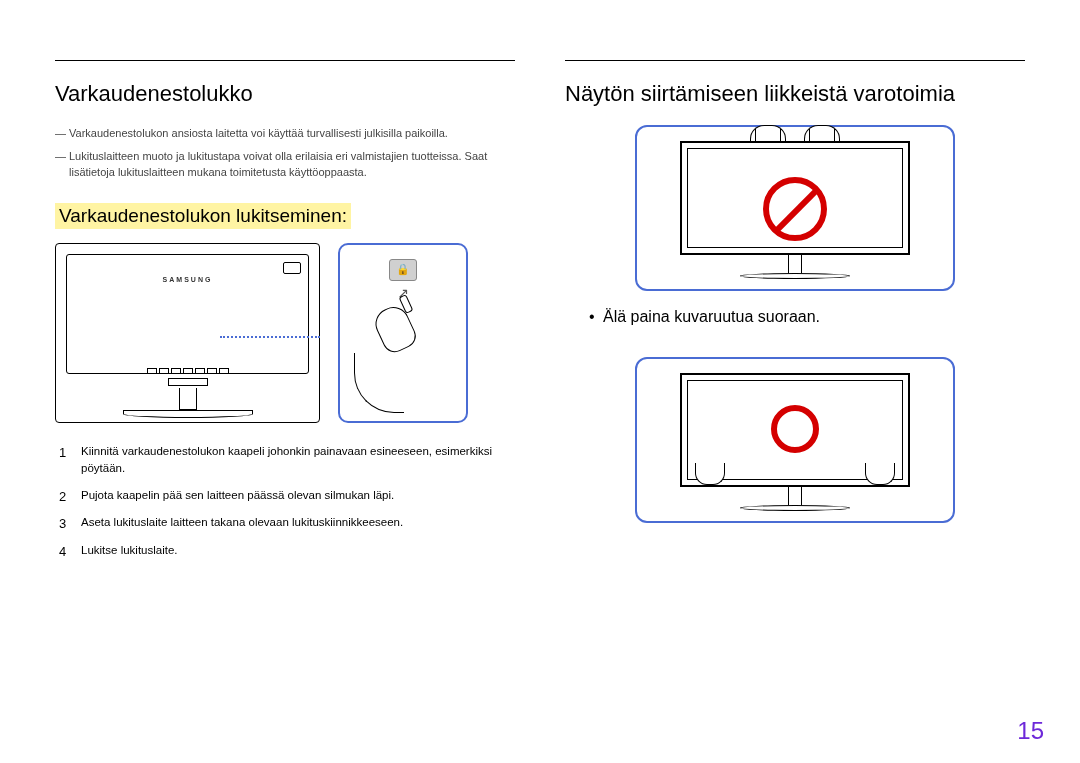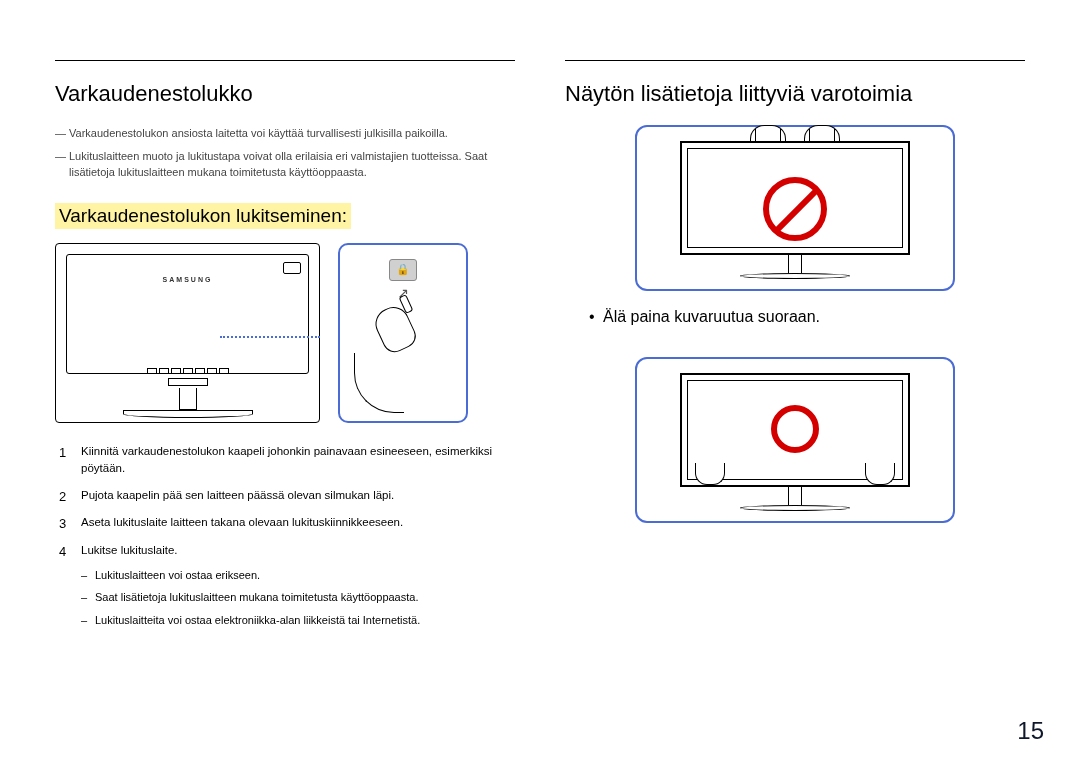--- a/index.html
+++ b/index.html
@@ -290,21 +290,21 @@
     margin-bottom: 6px;
   }
   ul.bullets li::before {
     content: "•";
     position: absolute; left: 0;
   }
   .pagenum {
     position: absolute;
     bottom: 18px; right: 36px;
     font-size: 24px;
-    color: #0f172a;
+    color: #6d28d9;
   }
 </style>
 </head>
 <body>
 
 <div class="cols">
 
   <div class="col">
     <h1>Varkaudenestolukko</h1>
     <p class="note">Varkaudenestolukon ansiosta laitetta voi käyttää turvallisesti julkisilla paikoilla.</p>
@@ -340,31 +340,26 @@
         <div class="lk-cable"></div>
       </div>
     </div>
 
     <ol class="steps">
       <li>Kiinnitä varkaudenestolukon kaapeli johonkin painavaan esineeseen, esimerkiksi pöytään.</li>
       <li>Pujota kaapelin pää sen laitteen päässä olevan silmukan läpi.</li>
       <li>Aseta lukituslaite laitteen takana olevaan lukituskiinnikkeeseen.</li>
       <li>
         <span>Lukitse lukituslaite.</span>
-        <ul class="sub">
-          <li>Lukituslaitteen voi ostaa erikseen.</li>
-          <li>Saat lisätietoja lukituslaitteen mukana toimitetusta käyttöoppaasta.</li>
-          <li>Lukituslaitteita voi ostaa elektroniikka-alan liikkeistä tai Internetistä.</li>
-        </ul>
       </li>
     </ol>
   </div>
 
   <div class="col">
-    <h1>Näytön lisätietoja liittyviä varotoimia</h1>
+    <h1>Näytön siirtämiseen liikkeistä varotoimia</h1>
 
     <div class="warn-fig">
       <div class="hands-top">
         <div class="hand"></div>
         <div class="hand"></div>
       </div>
       <div class="wf-screen">
         <div class="wf-screen-inner"></div>
       </div>
       <div class="wf-neck"></div>

